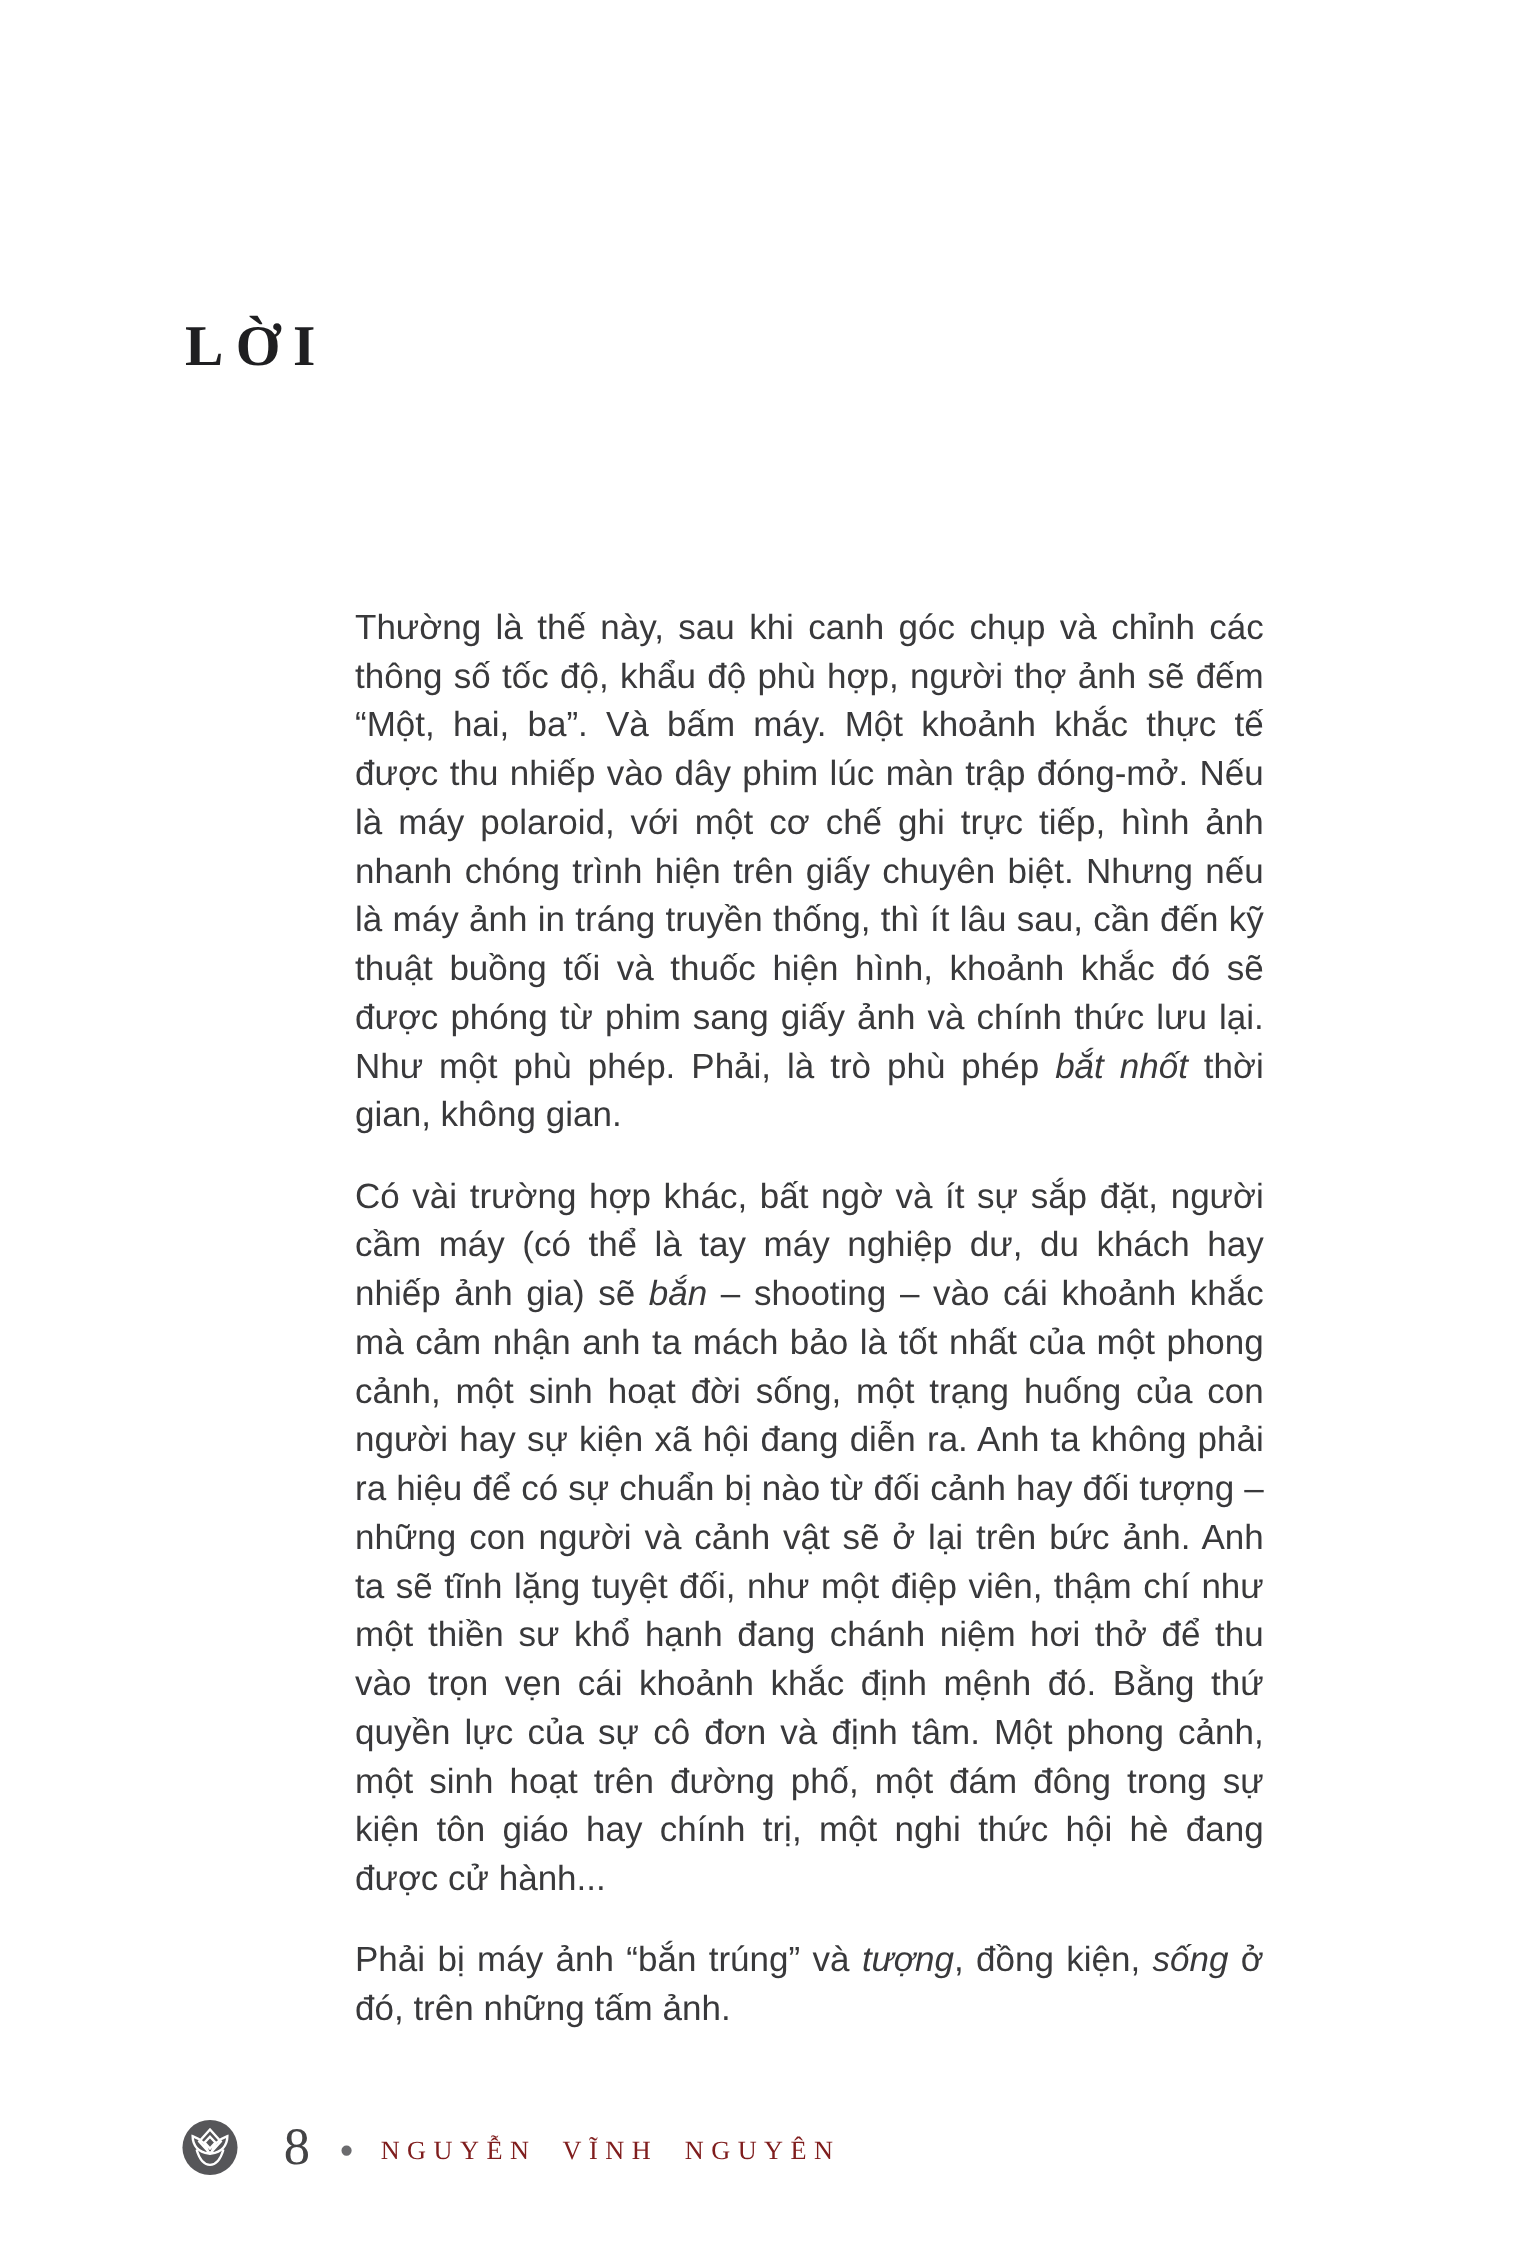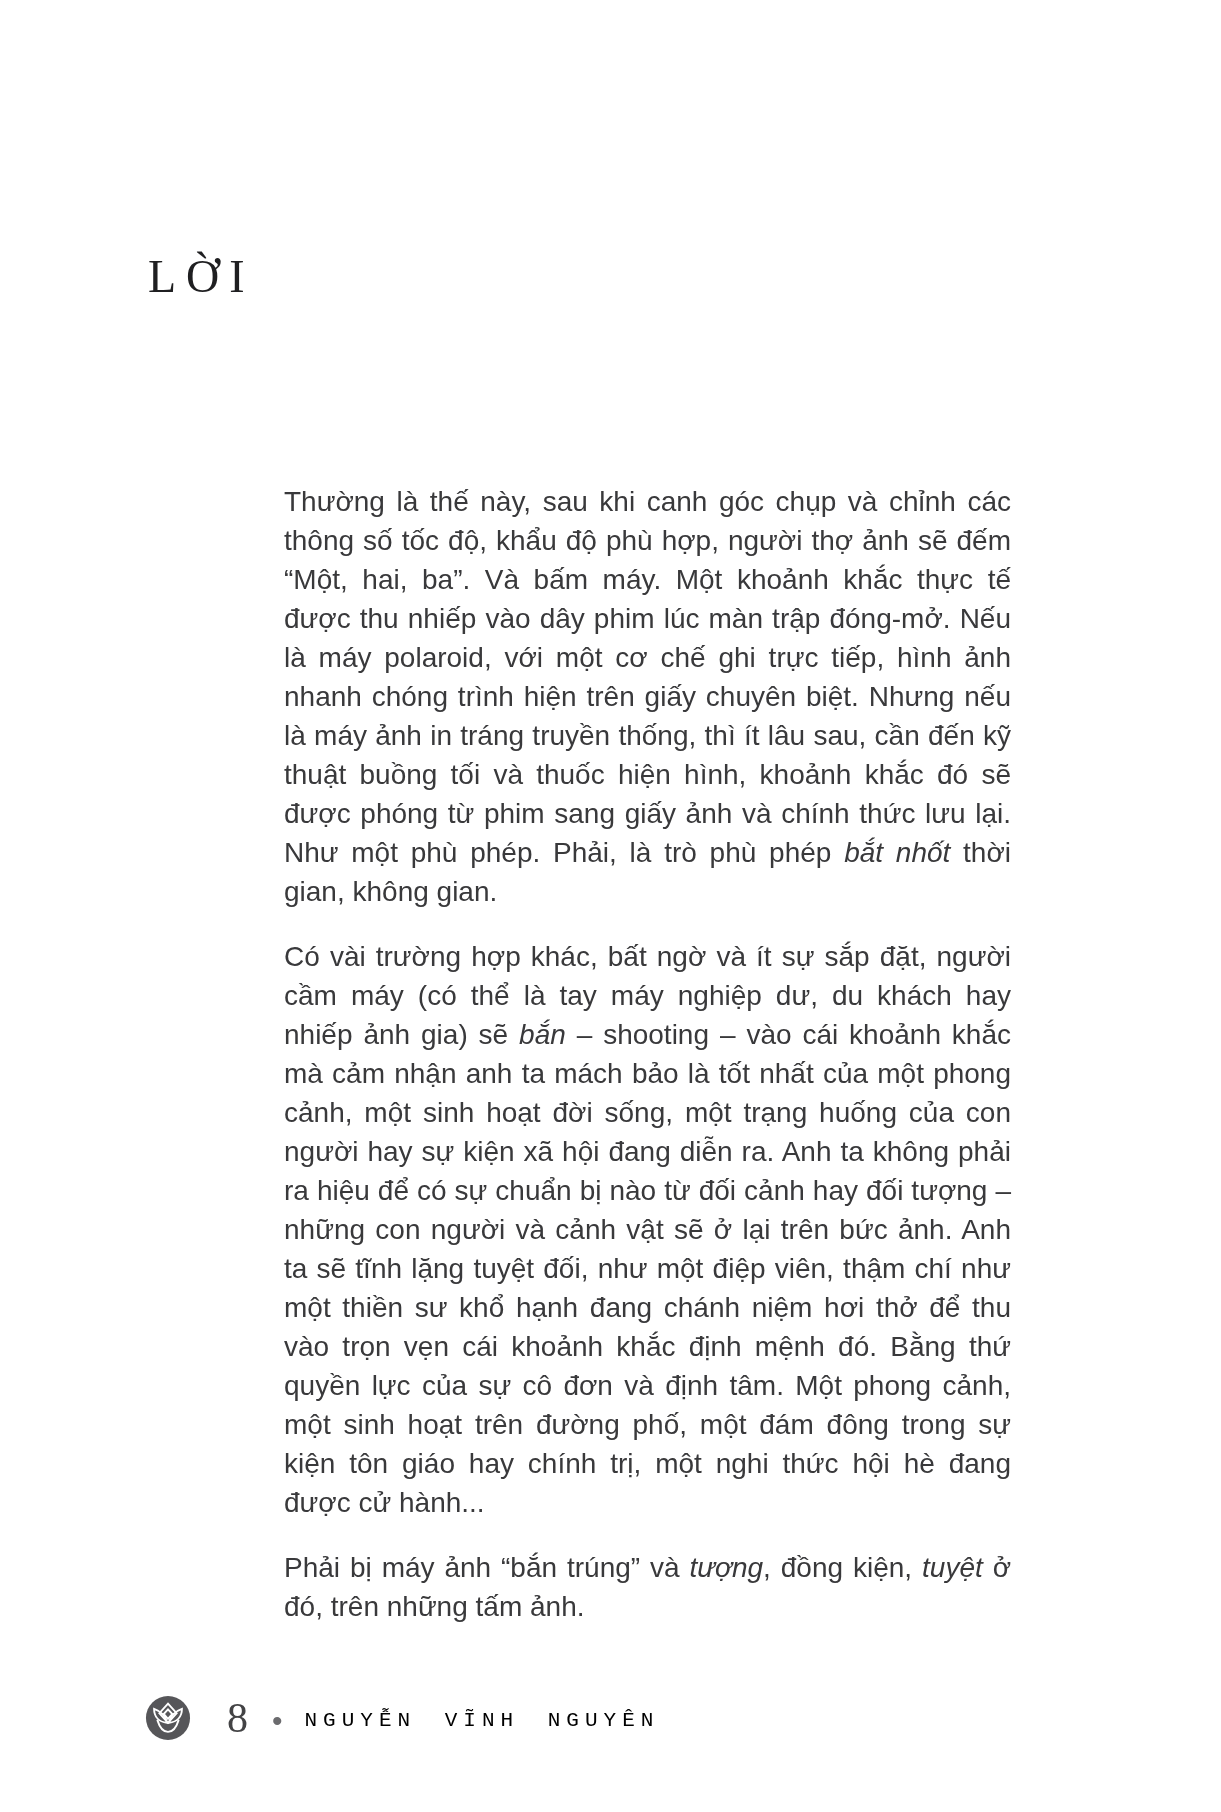--- a/index.html
+++ b/index.html
@@ -14,21 +14,21 @@
     background: #ffffff;
     overflow: hidden;
     font-family: "Liberation Sans", sans-serif;
   }
   .title {
     position: absolute;
     left: 148px;
     top: 246px;
     margin: 0;
     font-family: "Liberation Serif", serif;
-    font-weight: 400;
+    font-weight: 700;
     font-size: 46px;
     line-height: 62px;
     letter-spacing: 10px;
     word-spacing: 8px;
     color: #1f1f21;
   }
   .title .title-line { display: block; }
   .body-text {
     position: absolute;
     left: 284px;
@@ -66,41 +66,41 @@
     line-height: 46px;
     color: #434345;
   }
   .separator-dot {
     margin: 6px 22px 0 24px;
     font-size: 30px;
     line-height: 30px;
     color: #6b6b6e;
   }
   .author {
-    font-family: Liberation Mono, monospace;
+    font-family: Liberation Serif, serif;
     font-size: 21px;
     letter-spacing: 6px;
     word-spacing: 10px;
-    color: #000000;
+    color: #7f1d1d;
     margin-top: 4px;
   }
 </style>
 </head>
 <body>
 
 <div class="page">
 
   <h1 class="title">
     <span class="title-line">LỜI</span>
   </h1>
 
   <div class="body-text">
       <p><span>Thường là thế này, sau khi canh góc chụp và chỉnh các thông số tốc độ, khẩu độ phù hợp, người thợ ảnh sẽ đếm “Một, hai, ba”. Và bấm máy. Một khoảnh khắc thực tế được thu nhiếp vào dây phim lúc màn trập đóng-mở. Nếu là máy polaroid, với một cơ chế ghi trực tiếp, hình ảnh nhanh chóng trình hiện trên giấy chuyên biệt. Nhưng nếu là máy ảnh in tráng truyền thống, thì ít lâu sau, cần đến kỹ thuật buồng tối và thuốc hiện hình, khoảnh khắc đó sẽ được phóng từ phim sang giấy ảnh và chính thức lưu lại. Như một phù phép. Phải, là trò phù phép </span><em>bắt nhốt</em><span> thời gian, không gian.</span></p>
       <p><span>Có vài trường hợp khác, bất ngờ và ít sự sắp đặt, người cầm máy (có thể là tay máy nghiệp dư, du khách hay nhiếp ảnh gia) sẽ </span><em>bắn</em><span> – shooting – vào cái khoảnh khắc mà cảm nhận anh ta mách bảo là tốt nhất của một phong cảnh, một sinh hoạt đời sống, một trạng huống của con người hay sự kiện xã hội đang diễn ra. Anh ta không phải ra hiệu để có sự chuẩn bị nào từ đối cảnh hay đối tượng – những con người và cảnh vật sẽ ở lại trên bức ảnh. Anh ta sẽ tĩnh lặng tuyệt đối, như một điệp viên, thậm chí như một thiền sư khổ hạnh đang chánh niệm hơi thở để thu vào trọn vẹn cái khoảnh khắc định mệnh đó. Bằng thứ quyền lực của sự cô đơn và định tâm. Một phong cảnh, một sinh hoạt trên đường phố, một đám đông trong sự kiện tôn giáo hay chính trị, một nghi thức hội hè đang được cử hành...</span></p>
-      <p><span>Phải bị máy ảnh “bắn trúng” và </span><em>tượng</em><span>, đồng kiện, </span><em>tuyệt</em><span> ở đó, trên những tấm ảnh.</span></p>
+      <p><span>Phải bị máy ảnh “bắn trúng” và </span><em>tượng</em><span>, đồng kiện, </span><em>sống</em><span> ở đó, trên những tấm ảnh.</span></p>
     </div>
 
   <div class="footer">
     <span class="logo">
       <svg viewBox="0 0 48 48" width="46" height="46" aria-hidden="true">
         <circle cx="24" cy="24" r="23" fill="#565659"></circle>
         <g stroke="#ffffff" stroke-width="2" fill="none" stroke-linejoin="miter" stroke-linecap="round">
           <path d="M24 9 L33 19 L24 29 L15 19 Z"></path>
           <path d="M24 15 L28.5 19.8 L24 24.8 L19.5 19.8 Z"></path>
           <path d="M23 29 C14 28 9.5 22 9.5 14.5 C16.5 17 21.5 22 23 29 Z"></path>

